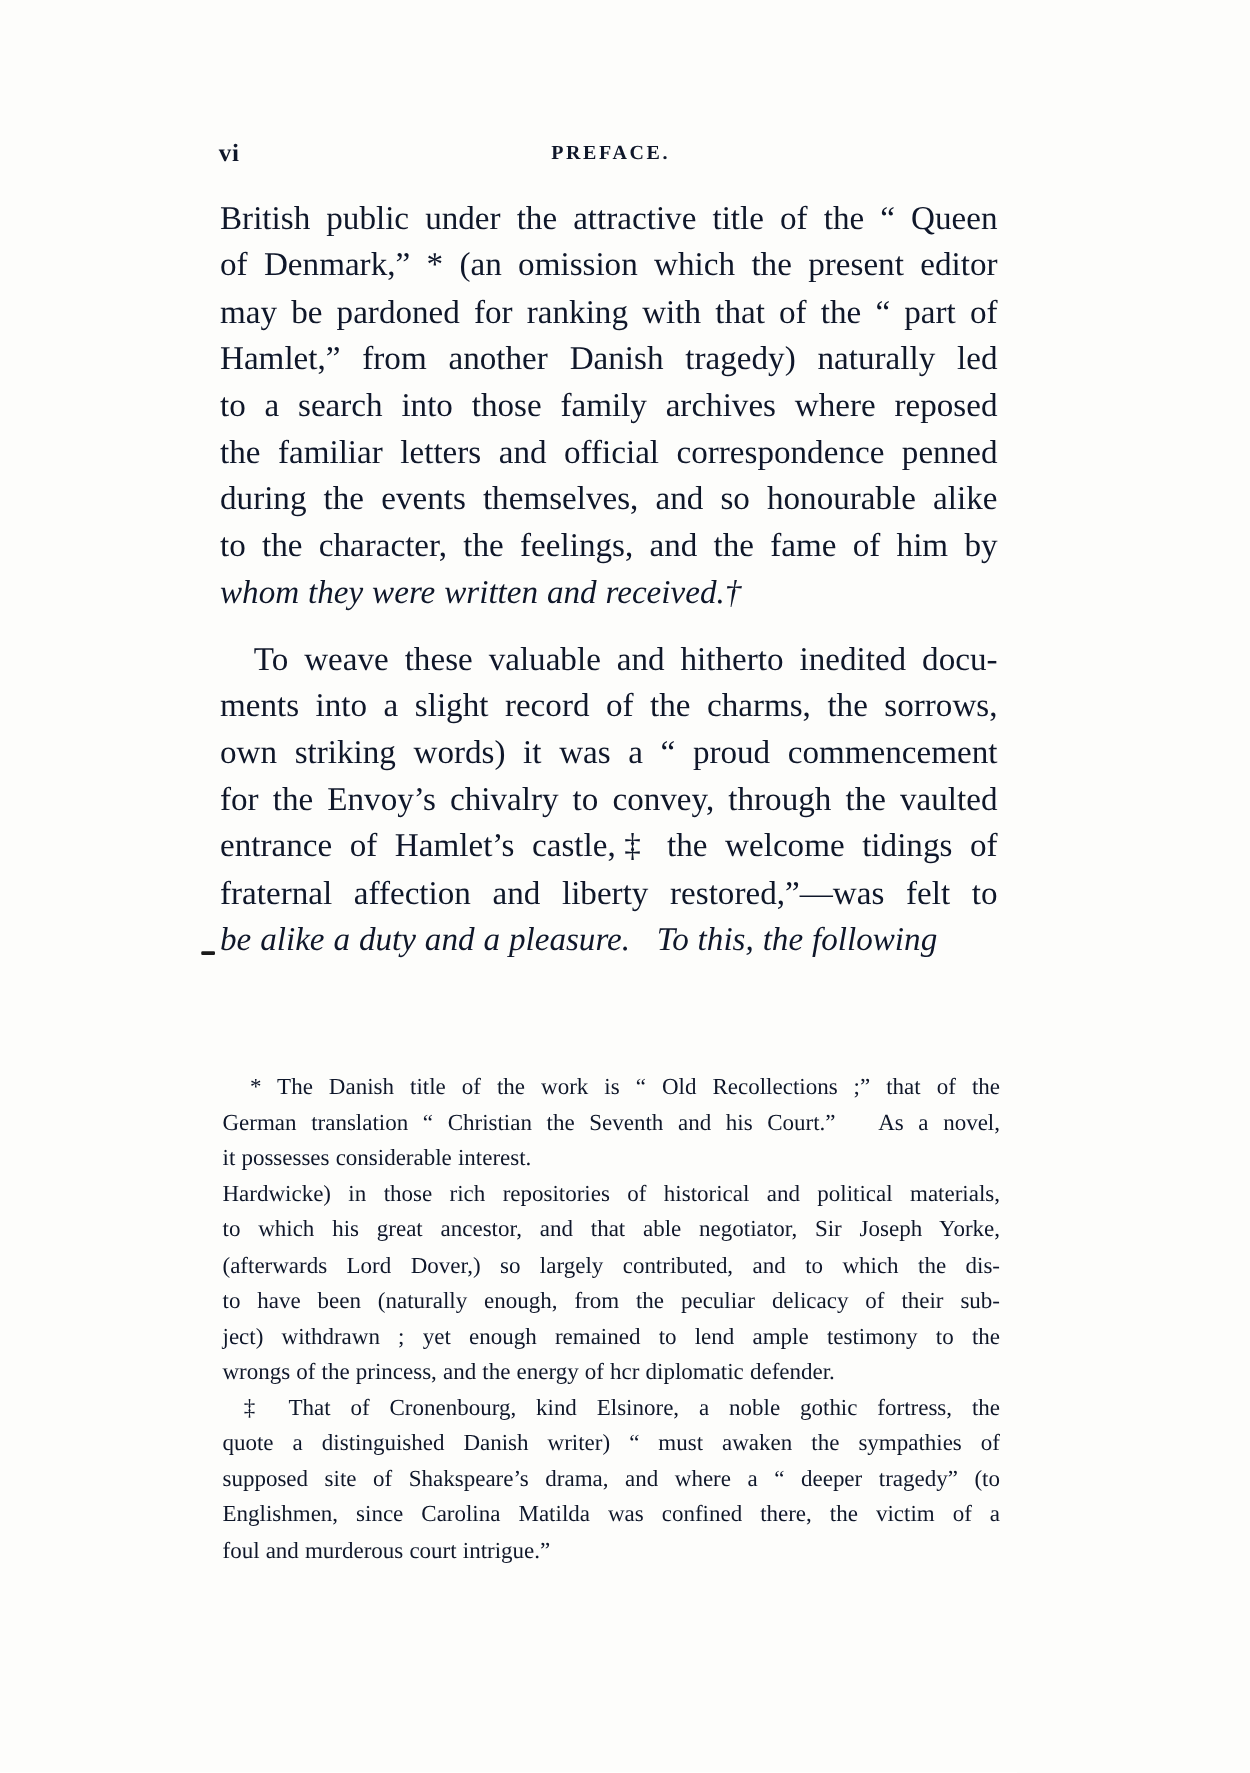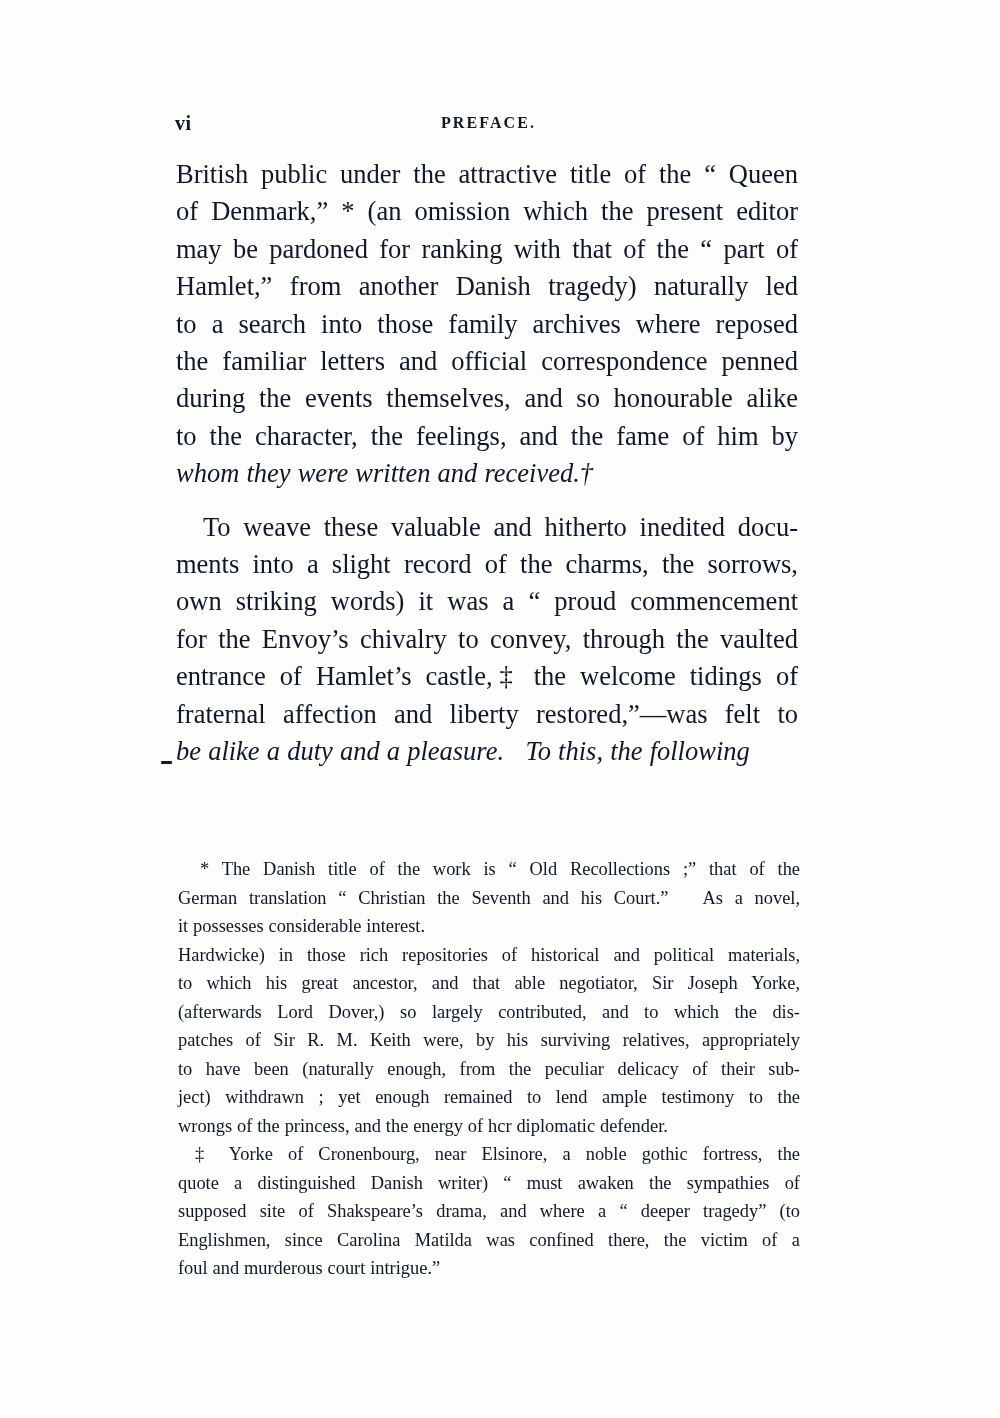--- a/index.html
+++ b/index.html
@@ -169,28 +169,27 @@
     <p class="footnote">
       <span class="fn-ln open">* The Danish title of the work is “ Old Recollections ;” that of the</span>
       <span class="fn-ln">German translation “ Christian the Seventh and his Court.”   As a novel,</span>
       <span class="fn-ln last">it possesses considerable interest.</span>
     </p>
 
     <p class="footnote">
       <span class="fn-ln">Hardwicke) in those rich repositories of historical and political materials,</span>
       <span class="fn-ln">to which his great ancestor, and that able negotiator, Sir Joseph Yorke,</span>
       <span class="fn-ln">(afterwards Lord Dover,) so largely contributed, and to which the dis-</span>
-      <span class="fn-ln">patches of Sir R. M. Keith were, by his surviving relatives, appropriately</span>
       <span class="fn-ln">to have been (naturally enough, from the peculiar delicacy of their sub-</span>
       <span class="fn-ln">ject) withdrawn ; yet enough remained to lend ample testimony to the</span>
       <span class="fn-ln last">wrongs of the princess, and the energy of hcr diplomatic defender.</span>
     </p>
 
     <p class="footnote">
-      <span class="fn-ln open-tight">‡ Yorke of Cronenbourg, near Elsinore, a noble gothic fortress, the</span>
+      <span class="fn-ln open-tight">‡ That of Cronenbourg, kind Elsinore, a noble gothic fortress, the</span>
       <span class="fn-ln">quote a distinguished Danish writer) “ must awaken the sympathies of</span>
       <span class="fn-ln">supposed site of Shakspeare’s drama, and where a “ deeper tragedy” (to</span>
       <span class="fn-ln">Englishmen, since Carolina Matilda was confined there, the victim of a</span>
       <span class="fn-ln last">foul and murderous court intrigue.”</span>
     </p>
 
   </div>
 
 </div>
 

